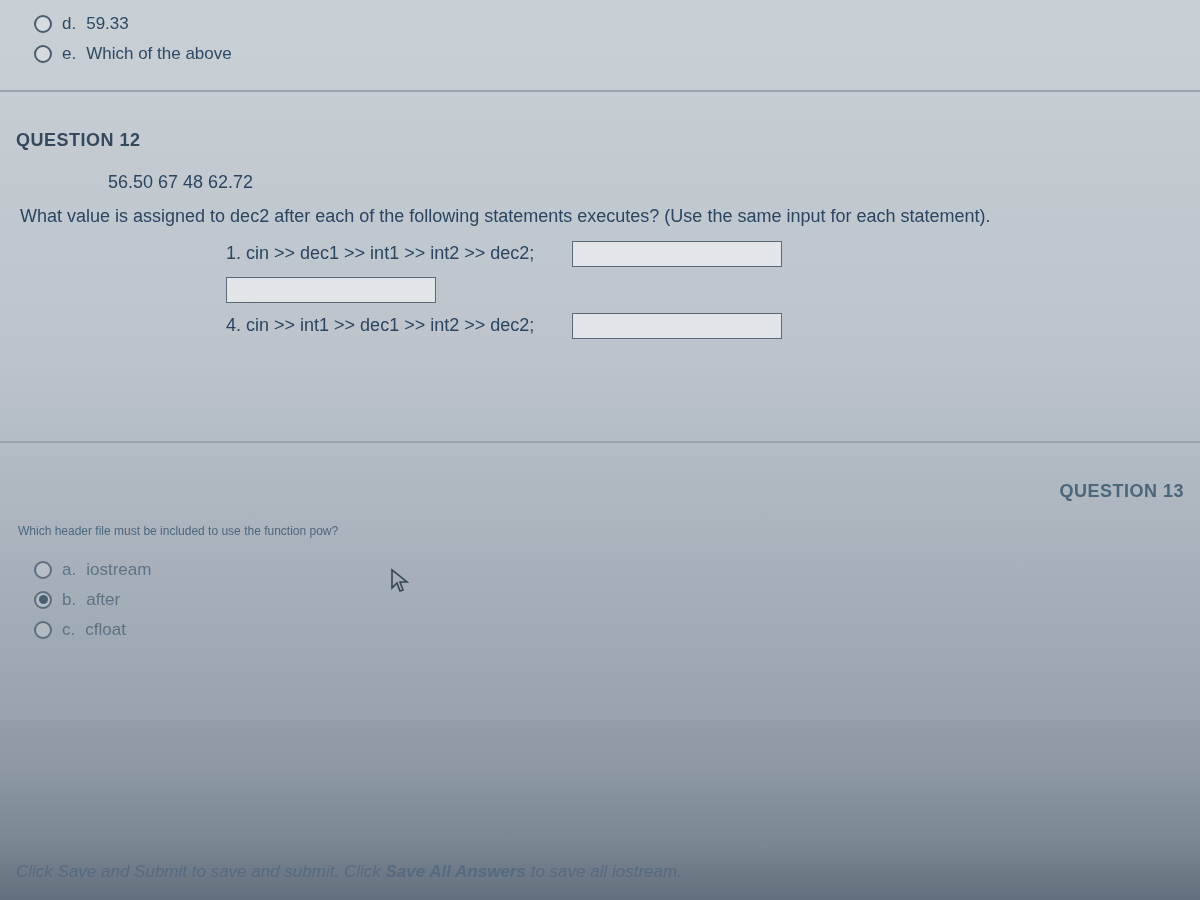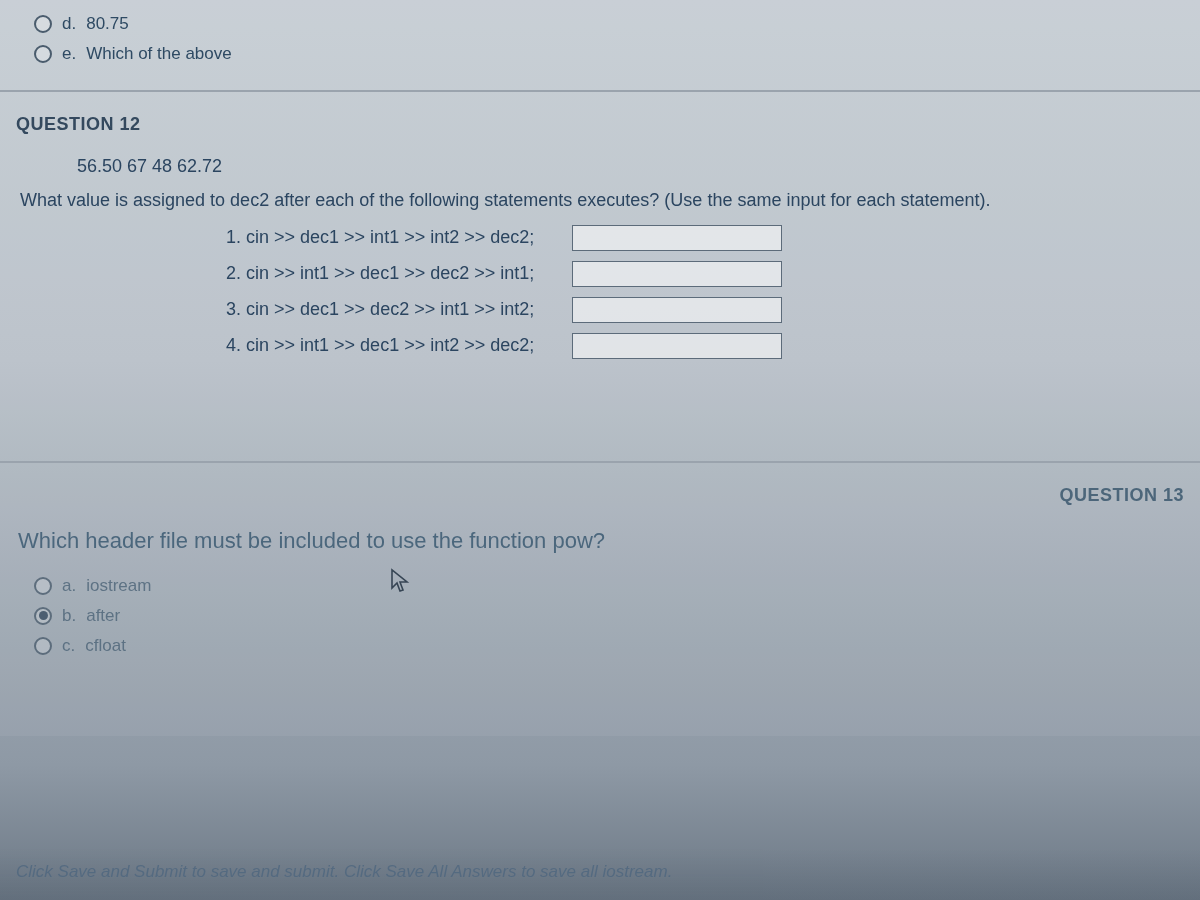--- a/index.html
+++ b/index.html
@@ -24,21 +24,21 @@
   .panel-first {
     border-top: none;
     padding-top: 6px;
     padding-bottom: 16px;
   }
   .q-title {
     font-weight: bold;
     letter-spacing: 0.5px;
     color: #34495e;
     font-size: 18px;
-    margin: 8px 0 18px 0;
+    margin: 24px 0 18px 0;
   }
   .q13-title {
     color: #3b586e;
     opacity: 0.85;
     text-align: right;
   }
   .radio-row {
     display: flex;
     align-items: center;
     gap: 10px;
@@ -62,21 +62,21 @@
     background: #34495e;
     border-radius: 50%;
     display: block;
   }
   .prompt {
     font-size: 18px;
     line-height: 1.55;
     color: #2b4560;
     margin: 0 4px 6px 4px;
   }
-  .indent1 { margin-left: 61px; }
+  .indent1 { margin-left: 92px; }
   .indent2 { }
   .stmt-block { margin-left: 210px; margin-top: 8px; }
   .stmt-row {
     display: flex;
     align-items: center;
     gap: 16px;
     margin: 10px 0;
     font-size: 18px;
     color: #2b4560;
   }
@@ -84,55 +84,55 @@
   .answer-input {
     width: 210px;
     height: 26px;
     border: 1px solid #5c6b7a;
     background: rgba(255,255,255,0.55);
     font-size: 15px;
     padding: 2px 6px;
     color: #2b3a4a;
   }
   .q13-prompt {
-    font-size: 22px;
+    font-size: 12px;
     color: #3b5a72;
     opacity: 0.85;
     margin: 22px 0 22px 2px;
   }
   .footer-note {
     position: absolute;
     left: 0; right: 0; bottom: 0;
     padding: 14px 16px 18px 16px;
     font-size: 17px;
     font-style: italic;
     color: #3c5a78;
     opacity: 0.55;
     background: linear-gradient(180deg, rgba(0,0,0,0) 0%, rgba(40,55,70,0.25) 100%);
   }
-  .footer-note .em1 { font-weight: 400; font-style: italic; text-align: center; }
+  .footer-note .em1 { font-weight: 700; font-style: italic; text-align: center; }
   .cursor {
     position: absolute;
     left: 390px; top: 568px;
     width: 20px; height: 26px;
     pointer-events: none;
     opacity: 0.9;
   }
   .gap { height: 64px; }
 </style>
 </head>
 <body>
 
 <div class="screen">
 
   <div class="panel panel-first">
     <div class="radio-row">
       <span class="radio"></span>
       <span>d.</span>
-      <span>80.75</span>
+      <span>59.33</span>
     </div>
     <div class="radio-row">
       <span class="radio"></span>
       <span>e.</span>
       <span>Which of the above</span>
     </div>
   </div>
 
   <div class="panel">
     <div class="q-title">QUESTION 12</div>
@@ -142,31 +142,20 @@
 
     <div class="stmt-block">
       <div class="stmt-row">
         <span class="stmt-label">
           <span>1.</span>
           <span>cin &gt;&gt; dec1 &gt;&gt; int1 &gt;&gt; int2 &gt;&gt; dec2;</span>
         </span>
         <input class="answer-input" type="text" style="">
       </div>
       <div class="stmt-row">
-        <span class="stmt-label">
-          <span>2.</span>
-          <span>cin &gt;&gt; int1 &gt;&gt; dec1 &gt;&gt; dec2 &gt;&gt; int1;</span>
-        </span>
-        <input class="answer-input" type="text" style="">
-      </div>
-      <div class="stmt-row">
-        <span class="stmt-label">
-          <span>3.</span>
-          <span>cin &gt;&gt; dec1 &gt;&gt; dec2 &gt;&gt; int1 &gt;&gt; int2;</span>
-        </span>
         <input class="answer-input" type="text" style="">
       </div>
       <div class="stmt-row">
         <span class="stmt-label">
           <span>4.</span>
           <span>cin &gt;&gt; int1 &gt;&gt; dec1 &gt;&gt; int2 &gt;&gt; dec2;</span>
         </span>
         <input class="answer-input" type="text" style="">
       </div>
     </div>

